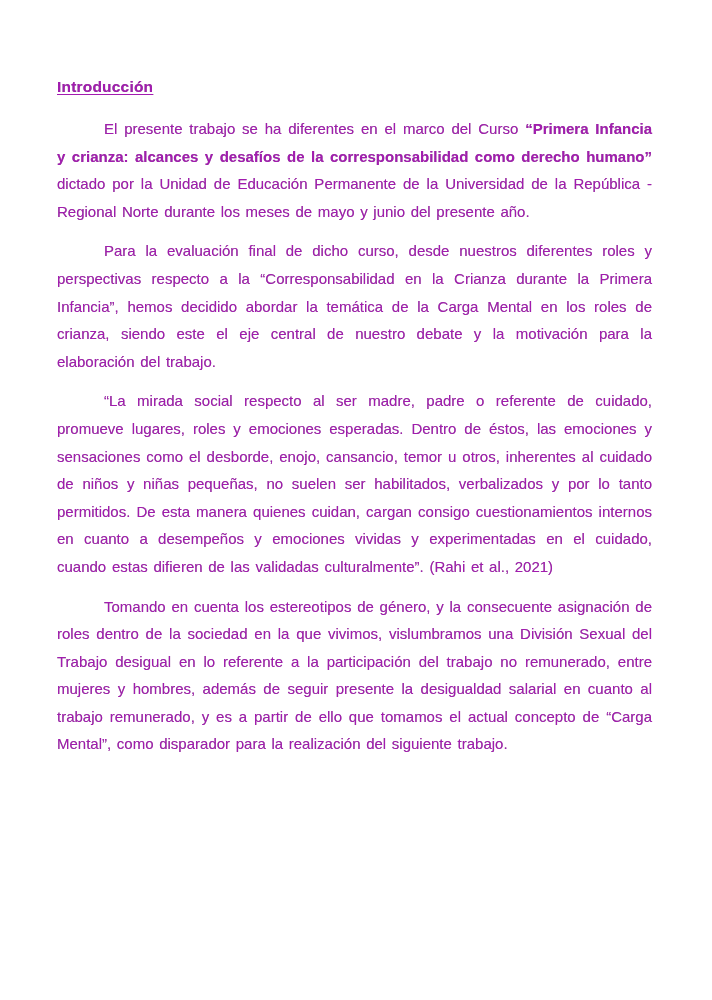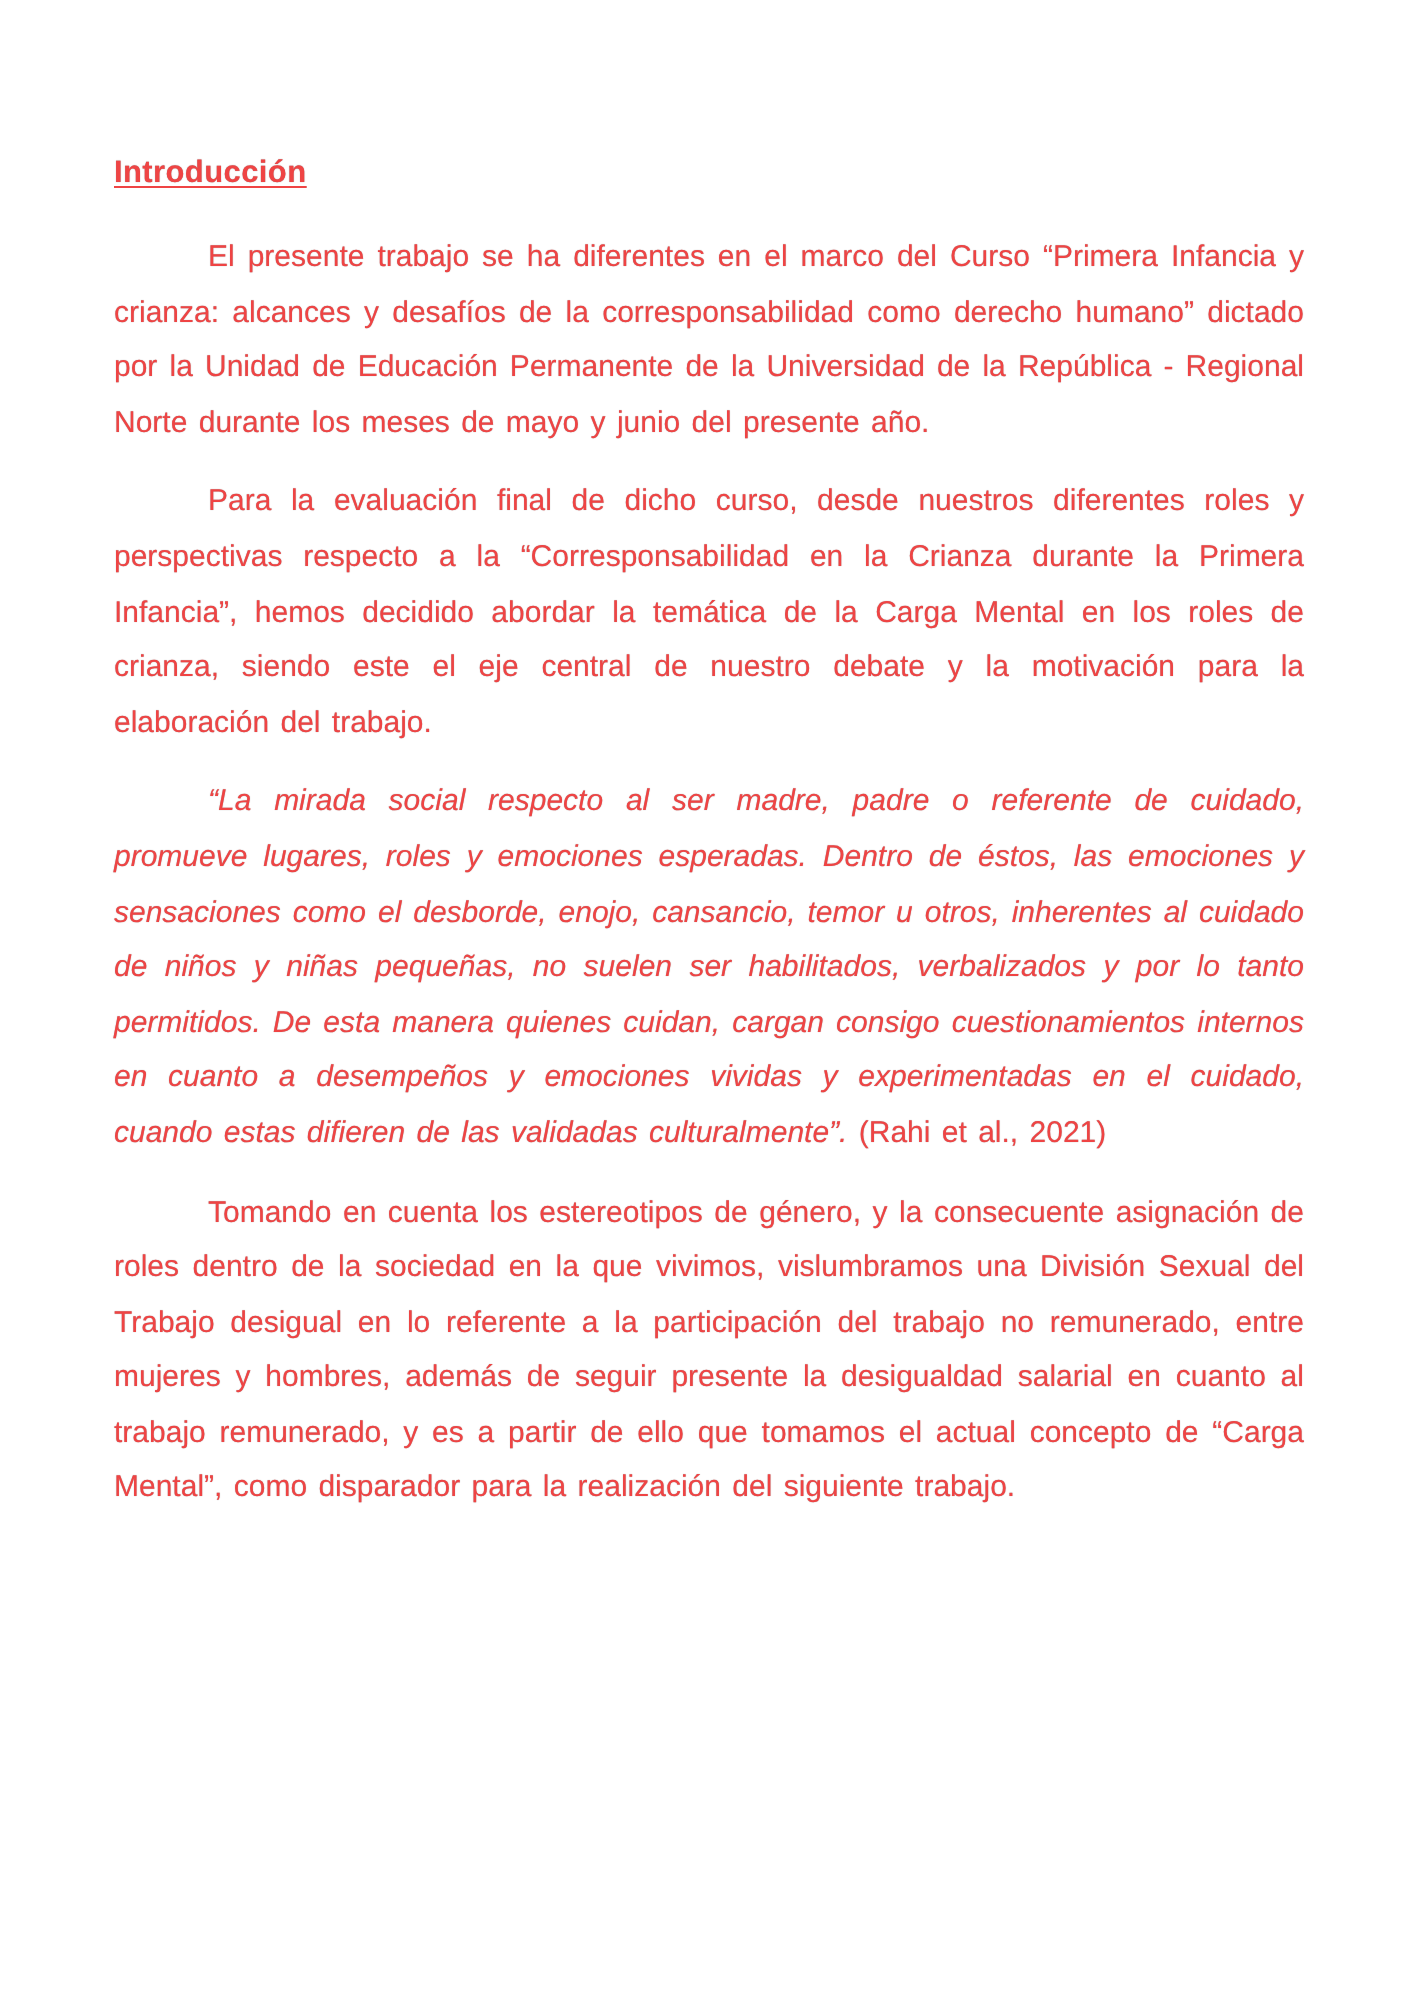--- a/index.html
+++ b/index.html
@@ -8,21 +8,21 @@
     background: #ffffff;
   }
   .page {
     position: relative;
     width: 712px;
     height: 1000px;
     background: #ffffff;
     box-sizing: border-box;
     padding: 78px 60px 0 57px;
     font-family: "Liberation Sans", "DejaVu Sans", sans-serif;
-    color: #ef4444;
+    color: #a21caf;
     overflow: hidden;
     border-radius: 25px;
   }
   .doc-title {
     font-size: 15.5px;
     font-weight: bold;
     text-decoration: underline;
     text-underline-offset: 2px;
     margin: 0 0 19px 0;
     letter-spacing: 0.2px;
@@ -31,24 +31,23 @@
   .para {
     font-size: 15px;
     line-height: 27.6px;
     text-align: justify;
     text-indent: 47px;
     margin: 0 0 12px 0;
     word-spacing: 1.5px;
     text-shadow: 0 0 0.5px rgba(20,20,20,0.4);
   }
   .para .bold {
-    font-weight: normal;
+    font-weight: bold;
   }
   .para .italic {
-    font-style: italic;
   }
 </style>
 </head>
 <body>
 
 <div class="page">
 
   <h1 class="doc-title">Introducción</h1>
 
   <p class="para"><span>El presente trabajo se ha diferentes en el marco del Curso </span><span class="bold">“Primera Infancia y crianza: alcances y desafíos de la corresponsabilidad como derecho humano”</span><span> dictado por la Unidad de Educación Permanente de la Universidad de la República - Regional Norte durante los meses de mayo y junio del presente año.</span></p>

